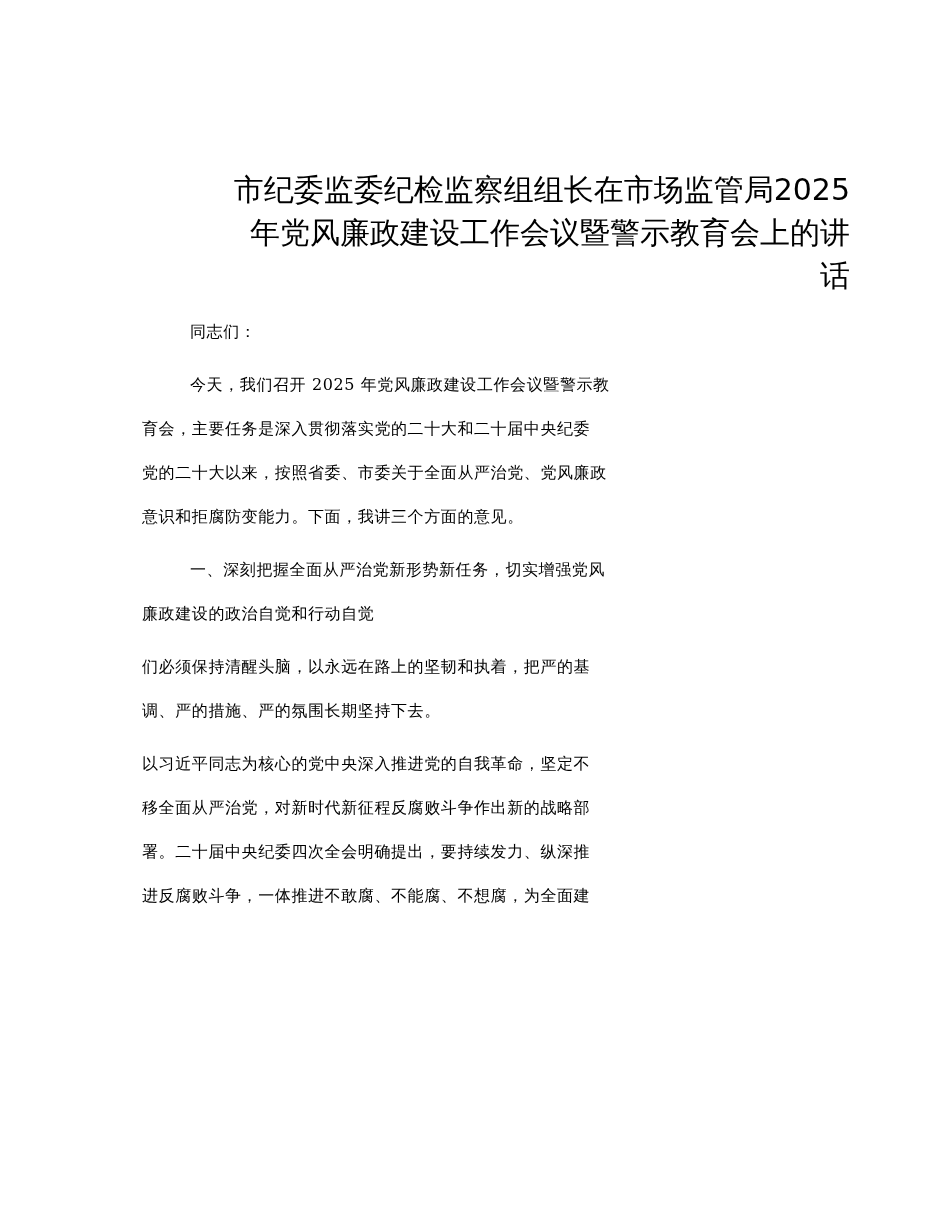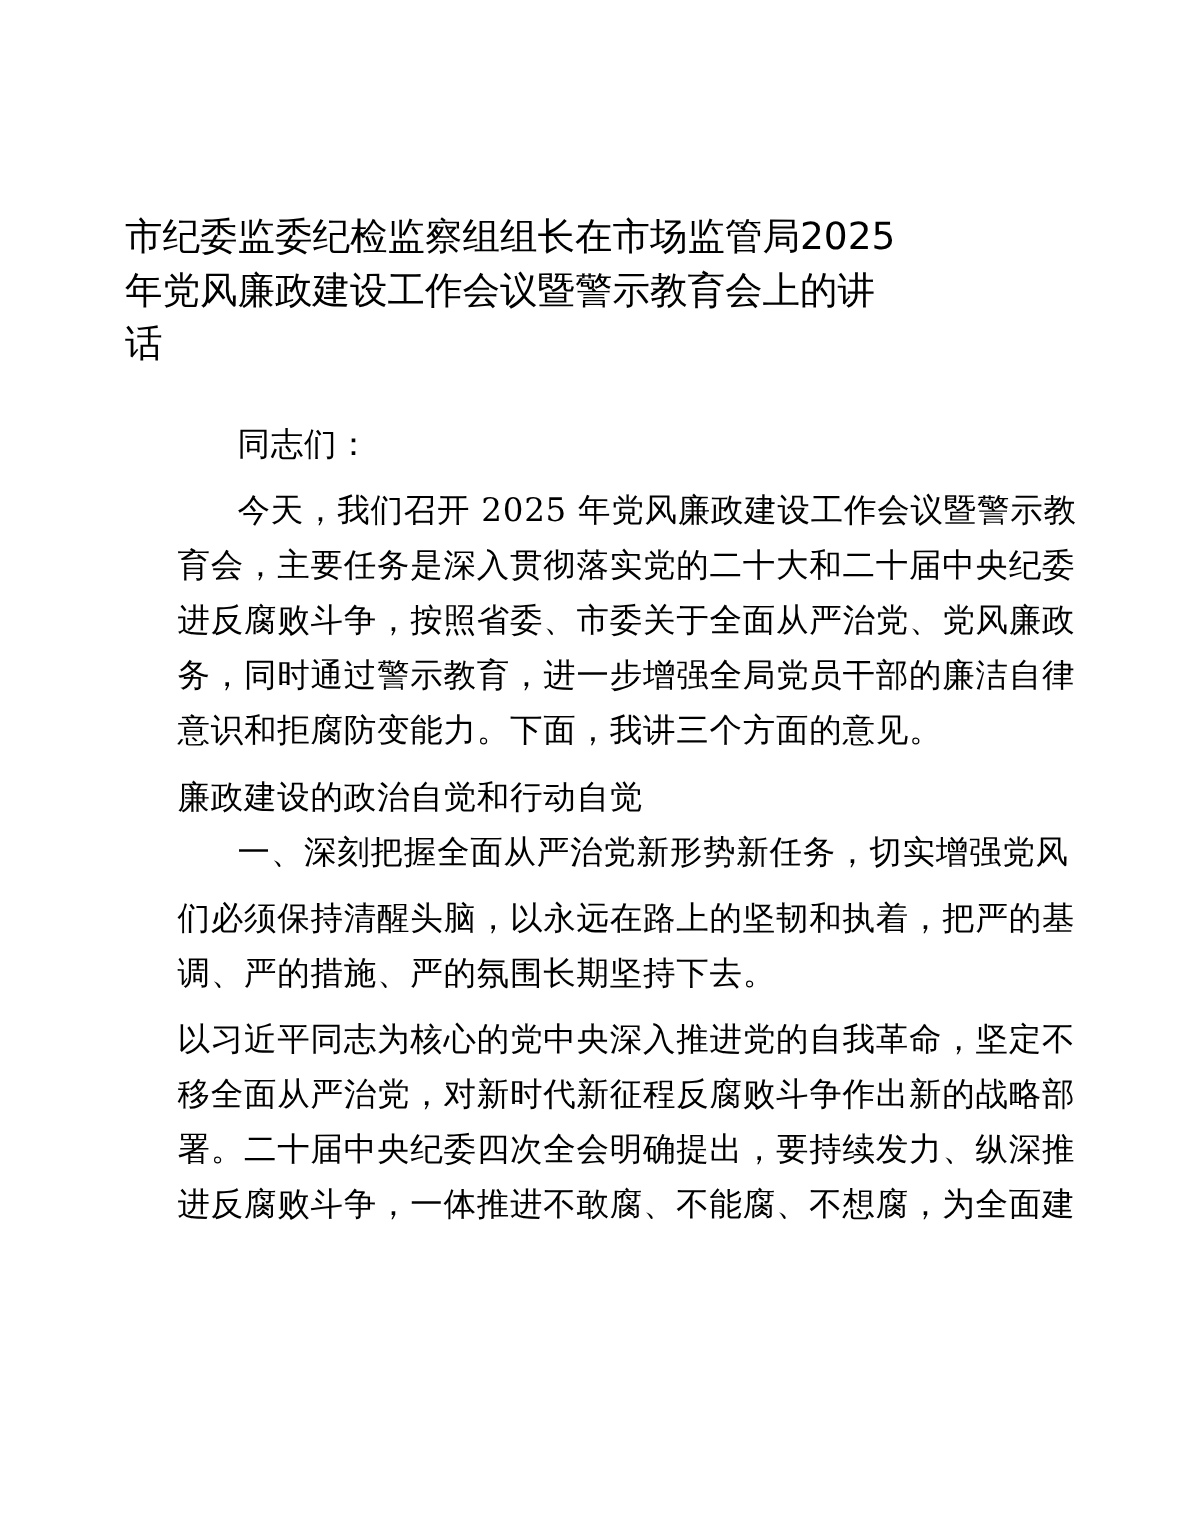--- a/index.html
+++ b/index.html
@@ -20,40 +20,39 @@
       top: 0;
       width: 950px;
       height: 1230px;
       background: #ffffff;
     }
     .title {
       position: absolute;
       left: 100px;
       top: 168px;
       width: 750px;
-      text-align: left;
+      text-align: right;
       font-family: "DejaVu Sans", "Liberation Sans", sans-serif;
       font-size: 30px;
       line-height: 43px;
       font-weight: normal;
       letter-spacing: 0px;
     }
     .title .tline {
       display: block;
       white-space: nowrap;
     }
     .body-text {
       position: absolute;
       left: 142px;
       width: 670px;
       font-family: "DejaVu Serif", "Liberation Serif", serif;
-      font-size: 26px;
+      font-size: 16px;
       line-height: 44px;
       letter-spacing: 0.6px;
-      margin-top: 24px;
     }
     .line {
       display: block;
       white-space: nowrap;
       height: 44px;
     }
     .indent {
       padding-left: 48px;
     }
     .para {
@@ -71,28 +70,27 @@
     <span class="tline">年党风廉政建设工作会议暨警示教育会上的讲</span>
     <span class="tline">话</span>
   </div>
 
   <div class="body-text" style="top:310px;">
     <span class="line indent para">同志们：</span>
 
     <div class="para">
       <span class="line indent">今天，我们召开 2025 年党风廉政建设工作会议暨警示教</span>
       <span class="line">育会，主要任务是深入贯彻落实党的二十大和二十届中央纪委</span>
-      <span class="line">进反腐败斗争，按照省委、市委关于全面从严治党、党风廉政</span>
-      <span class="line">务，同时通过警示教育，进一步增强全局党员干部的廉洁自律</span>
+      <span class="line">党的二十大以来，按照省委、市委关于全面从严治党、党风廉政</span>
       <span class="line">意识和拒腐防变能力。下面，我讲三个方面的意见。</span>
     </div>
 
     <div class="para">
+      <span class="line indent">一、深刻把握全面从严治党新形势新任务，切实增强党风</span>
       <span class="line">廉政建设的政治自觉和行动自觉</span>
-      <span class="line indent">一、深刻把握全面从严治党新形势新任务，切实增强党风</span>
     </div>
 
     <div class="para">
       <span class="line">们必须保持清醒头脑，以永远在路上的坚韧和执着，把严的基</span>
       <span class="line">调、严的措施、严的氛围长期坚持下去。</span>
     </div>
 
     <div class="para">
       <span class="line">以习近平同志为核心的党中央深入推进党的自我革命，坚定不</span>
       <span class="line">移全面从严治党，对新时代新征程反腐败斗争作出新的战略部</span>

